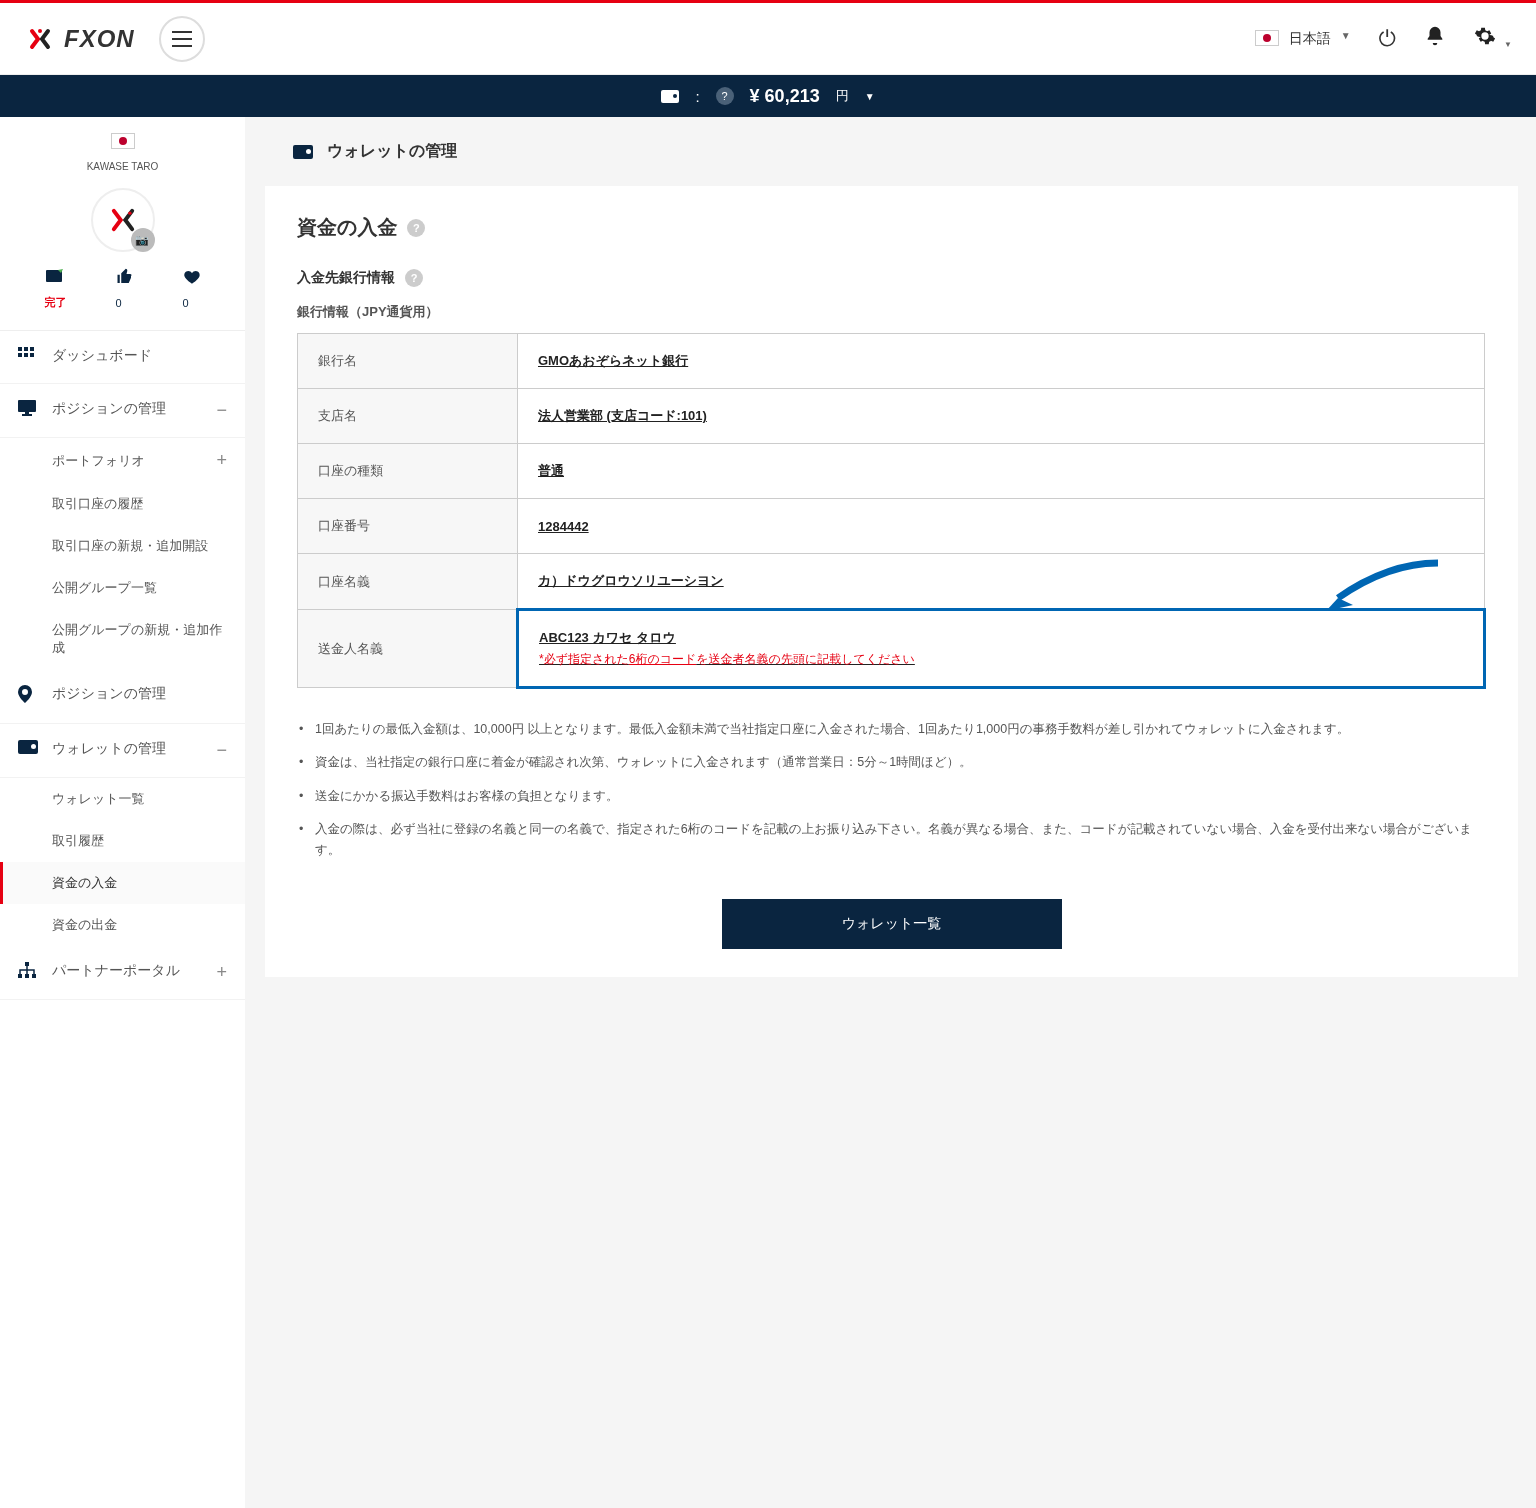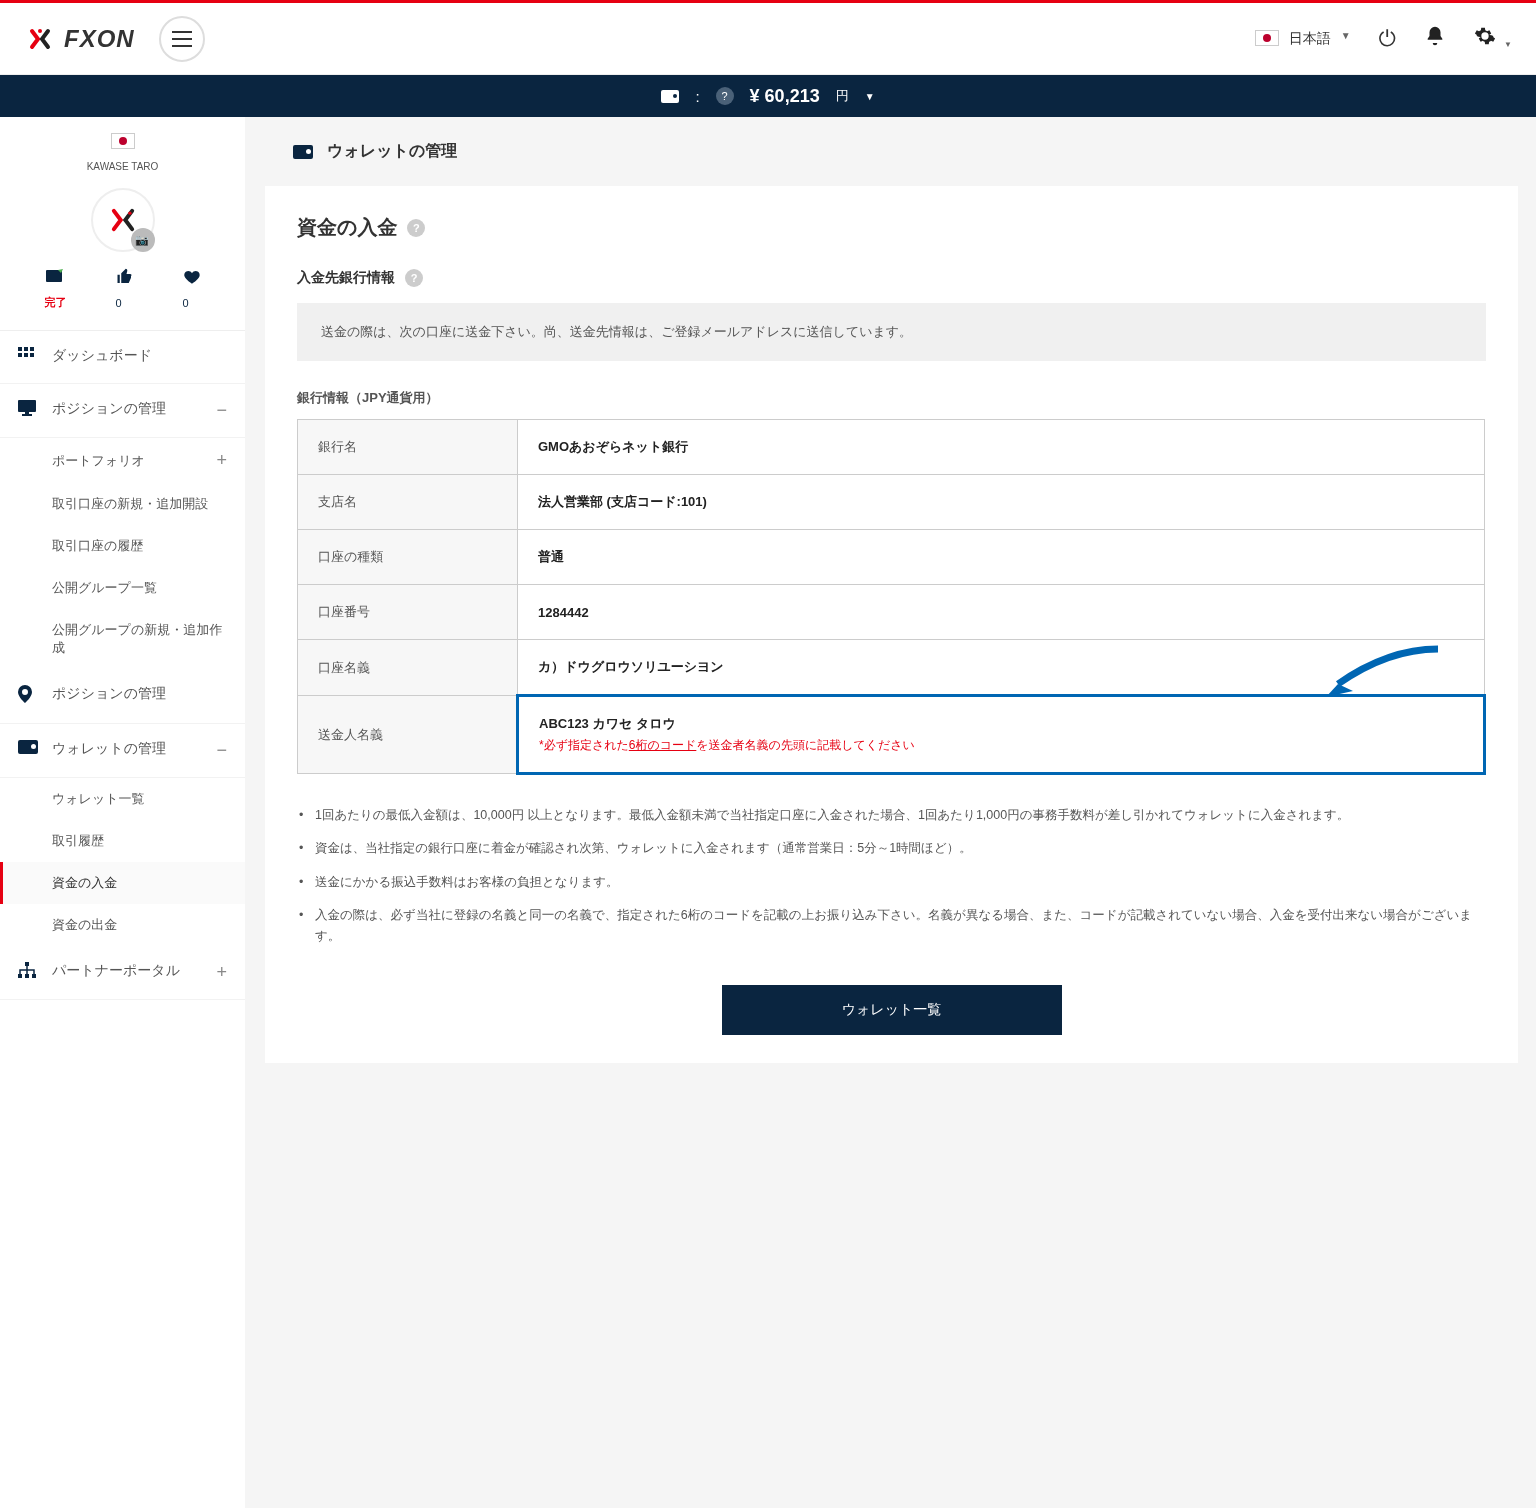--- a/index.html
+++ b/index.html
@@ -47,21 +47,21 @@
 .page-header { display: flex; align-items: center; gap: 14px; padding: 24px 28px; font-size: 16px; font-weight: 600; }
 .content-card { background: #fff; margin: 0 18px 0 0; padding: 28px 32px; }
 .section-title { font-size: 20px; font-weight: 600; display: flex; align-items: center; gap: 10px; margin-bottom: 28px; }
 .help-icon { width: 18px; height: 18px; border-radius: 50%; background: #ccc; color: #fff; font-size: 11px; display: inline-flex; align-items: center; justify-content: center; }
 .sub-title { font-size: 14px; font-weight: 600; display: flex; align-items: center; gap: 10px; margin-bottom: 16px; }
 .info-box { background: #f0f0f0; padding: 20px 24px; font-size: 13px; color: #555; margin-bottom: 28px; }
 .table-caption { font-size: 13px; font-weight: 600; color: #555; margin-bottom: 12px; }
 .bank-table { width: 100%; border-collapse: collapse; border: 1px solid #ccc; margin-bottom: 24px; }
 .bank-table th, .bank-table td { border: 1px solid #ccc; padding: 18px 20px; text-align: left; font-size: 13px; vertical-align: middle; }
 .bank-table th { background: #f7f7f7; font-weight: 500; color: #555; width: 220px; }
-.bank-table td { font-weight: 600; color: #222; }
+.bank-table td { font-weight: 600; color: #222; text-decoration: underline; }
 .highlight-cell { border: 3px solid #0066b3 !important; position: relative; }
 .highlight-code { font-weight: 700; }
 .highlight-note { color: #e60012; font-size: 12px; font-weight: 500; margin-top: 4px; }
 .highlight-note .underline { text-decoration: underline; }
 .arrow-annotation { position: absolute; right: 35px; top: -58px; pointer-events: none; }
 .notes { list-style: none; margin-bottom: 32px; }
 .notes li { font-size: 12.5px; color: #555; padding: 6px 0 6px 18px; position: relative; line-height: 1.7; }
 .notes li::before { content: '•'; position: absolute; left: 2px; color: #555; }
 .btn-primary { display: block; width: 340px; margin: 0 auto; padding: 16px; background: #0a2540; color: #fff; text-align: center; font-size: 14px; border: none; cursor: pointer; }
 .wallet-icon-hdr { width: 20px; height: 14px; background: #0a2540; border-radius: 2px; position: relative; display: inline-block; }
@@ -187,24 +187,24 @@
             </svg>
         </span>
         <span>ポジションの管理</span>
         <span class="nav-toggle">−</span>
       </div>
       <div class="nav-sub has-toggle">
           <span>ポートフォリオ</span>
           <span class="nav-toggle">+</span>
         </div>
       <div class="nav-sub">
+          <span>取引口座の履歴</span>
+        </div>
+      <div class="nav-sub">
           <span>取引口座の新規・追加開設</span>
-        </div>
-      <div class="nav-sub">
-          <span>取引口座の履歴</span>
         </div>
       <div class="nav-sub">
           <span>公開グループ一覧</span>
         </div>
       <div class="nav-sub">
           <span>公開グループの新規・追加作成</span>
         </div>
       <div class="nav-item">
         <span class="nav-icon">
           <svg width="14" height="18" viewBox="0 0 14 18" fill="#0a2540">
@@ -256,21 +256,20 @@
       <div class="section-title">
         <span>資金の入金</span>
         <span class="help-icon">?</span>
       </div>
 
       <div class="sub-title">
         <span>入金先銀行情報</span>
         <span class="help-icon">?</span>
       </div>
 
-      <div class="info-box">送金の際は、次の口座に送金下さい。尚、送金先情報は、ご登録メールアドレスに送信しています。</div>
 
       <div class="table-caption">銀行情報（JPY通貨用）</div>
 
       <table class="bank-table">
         <tbody>
             <tr>
               <th>銀行名</th>
               <td>GMOあおぞらネット銀行</td>
             </tr>
         <tr>

